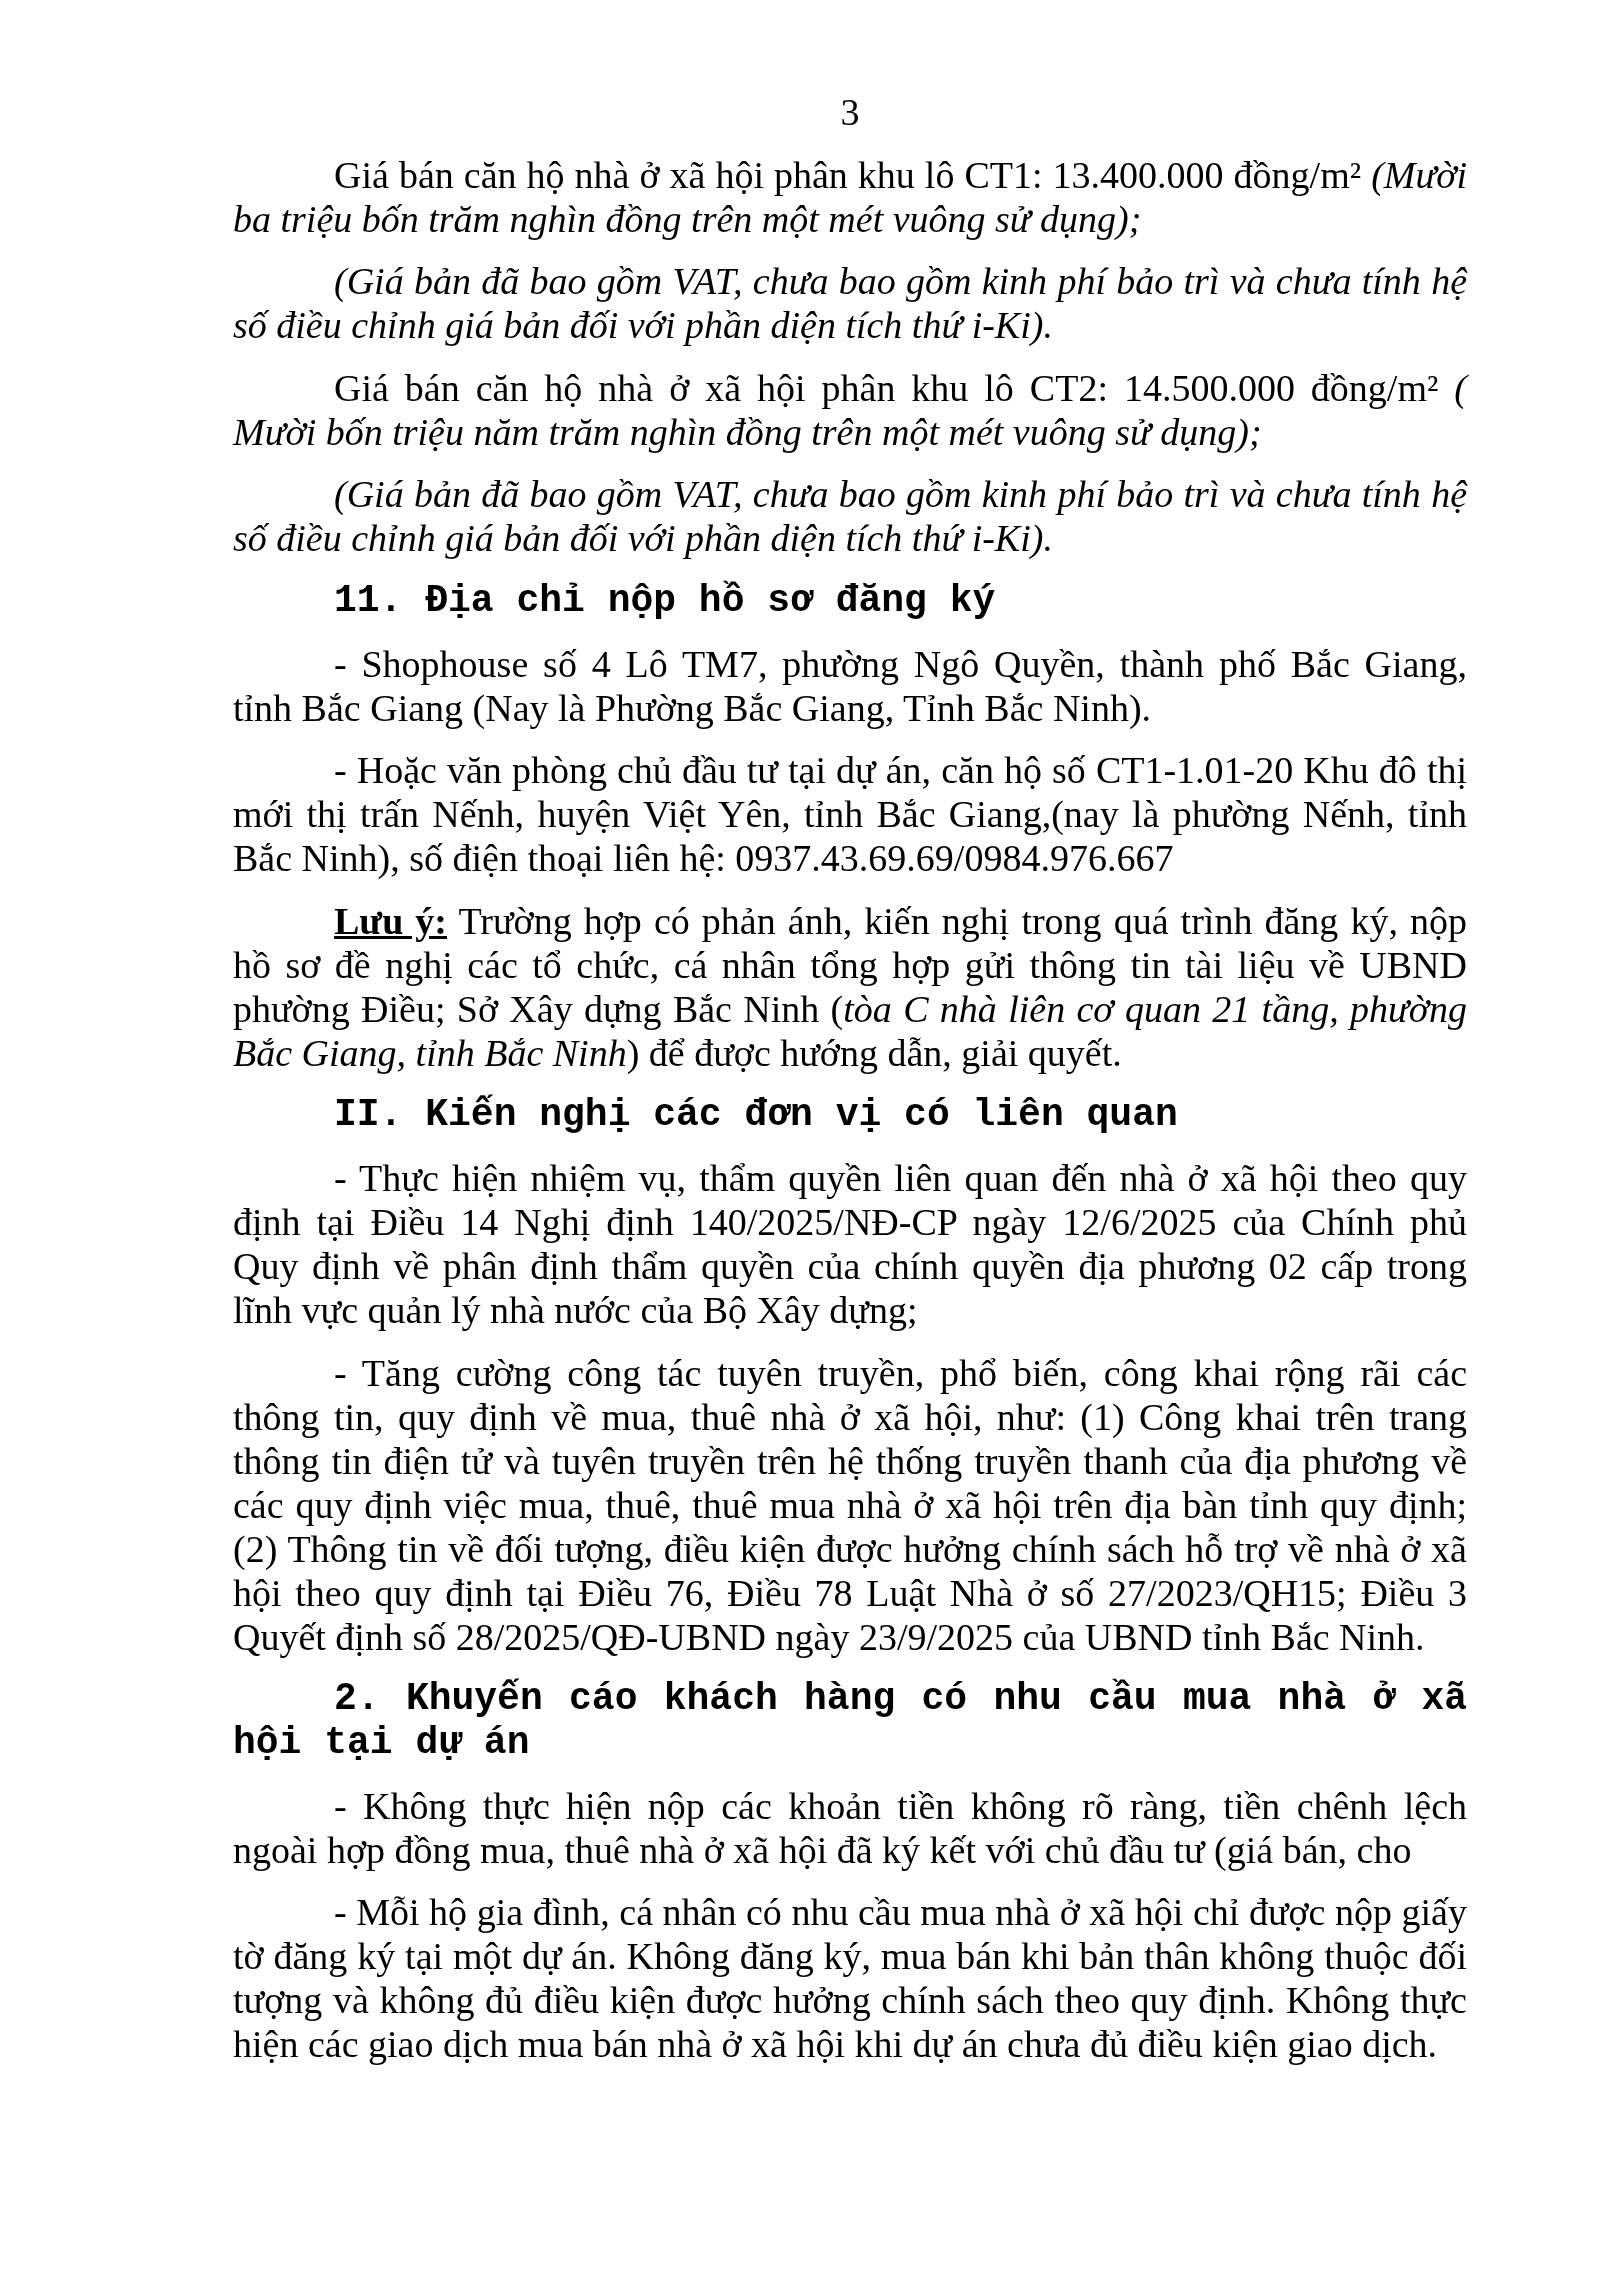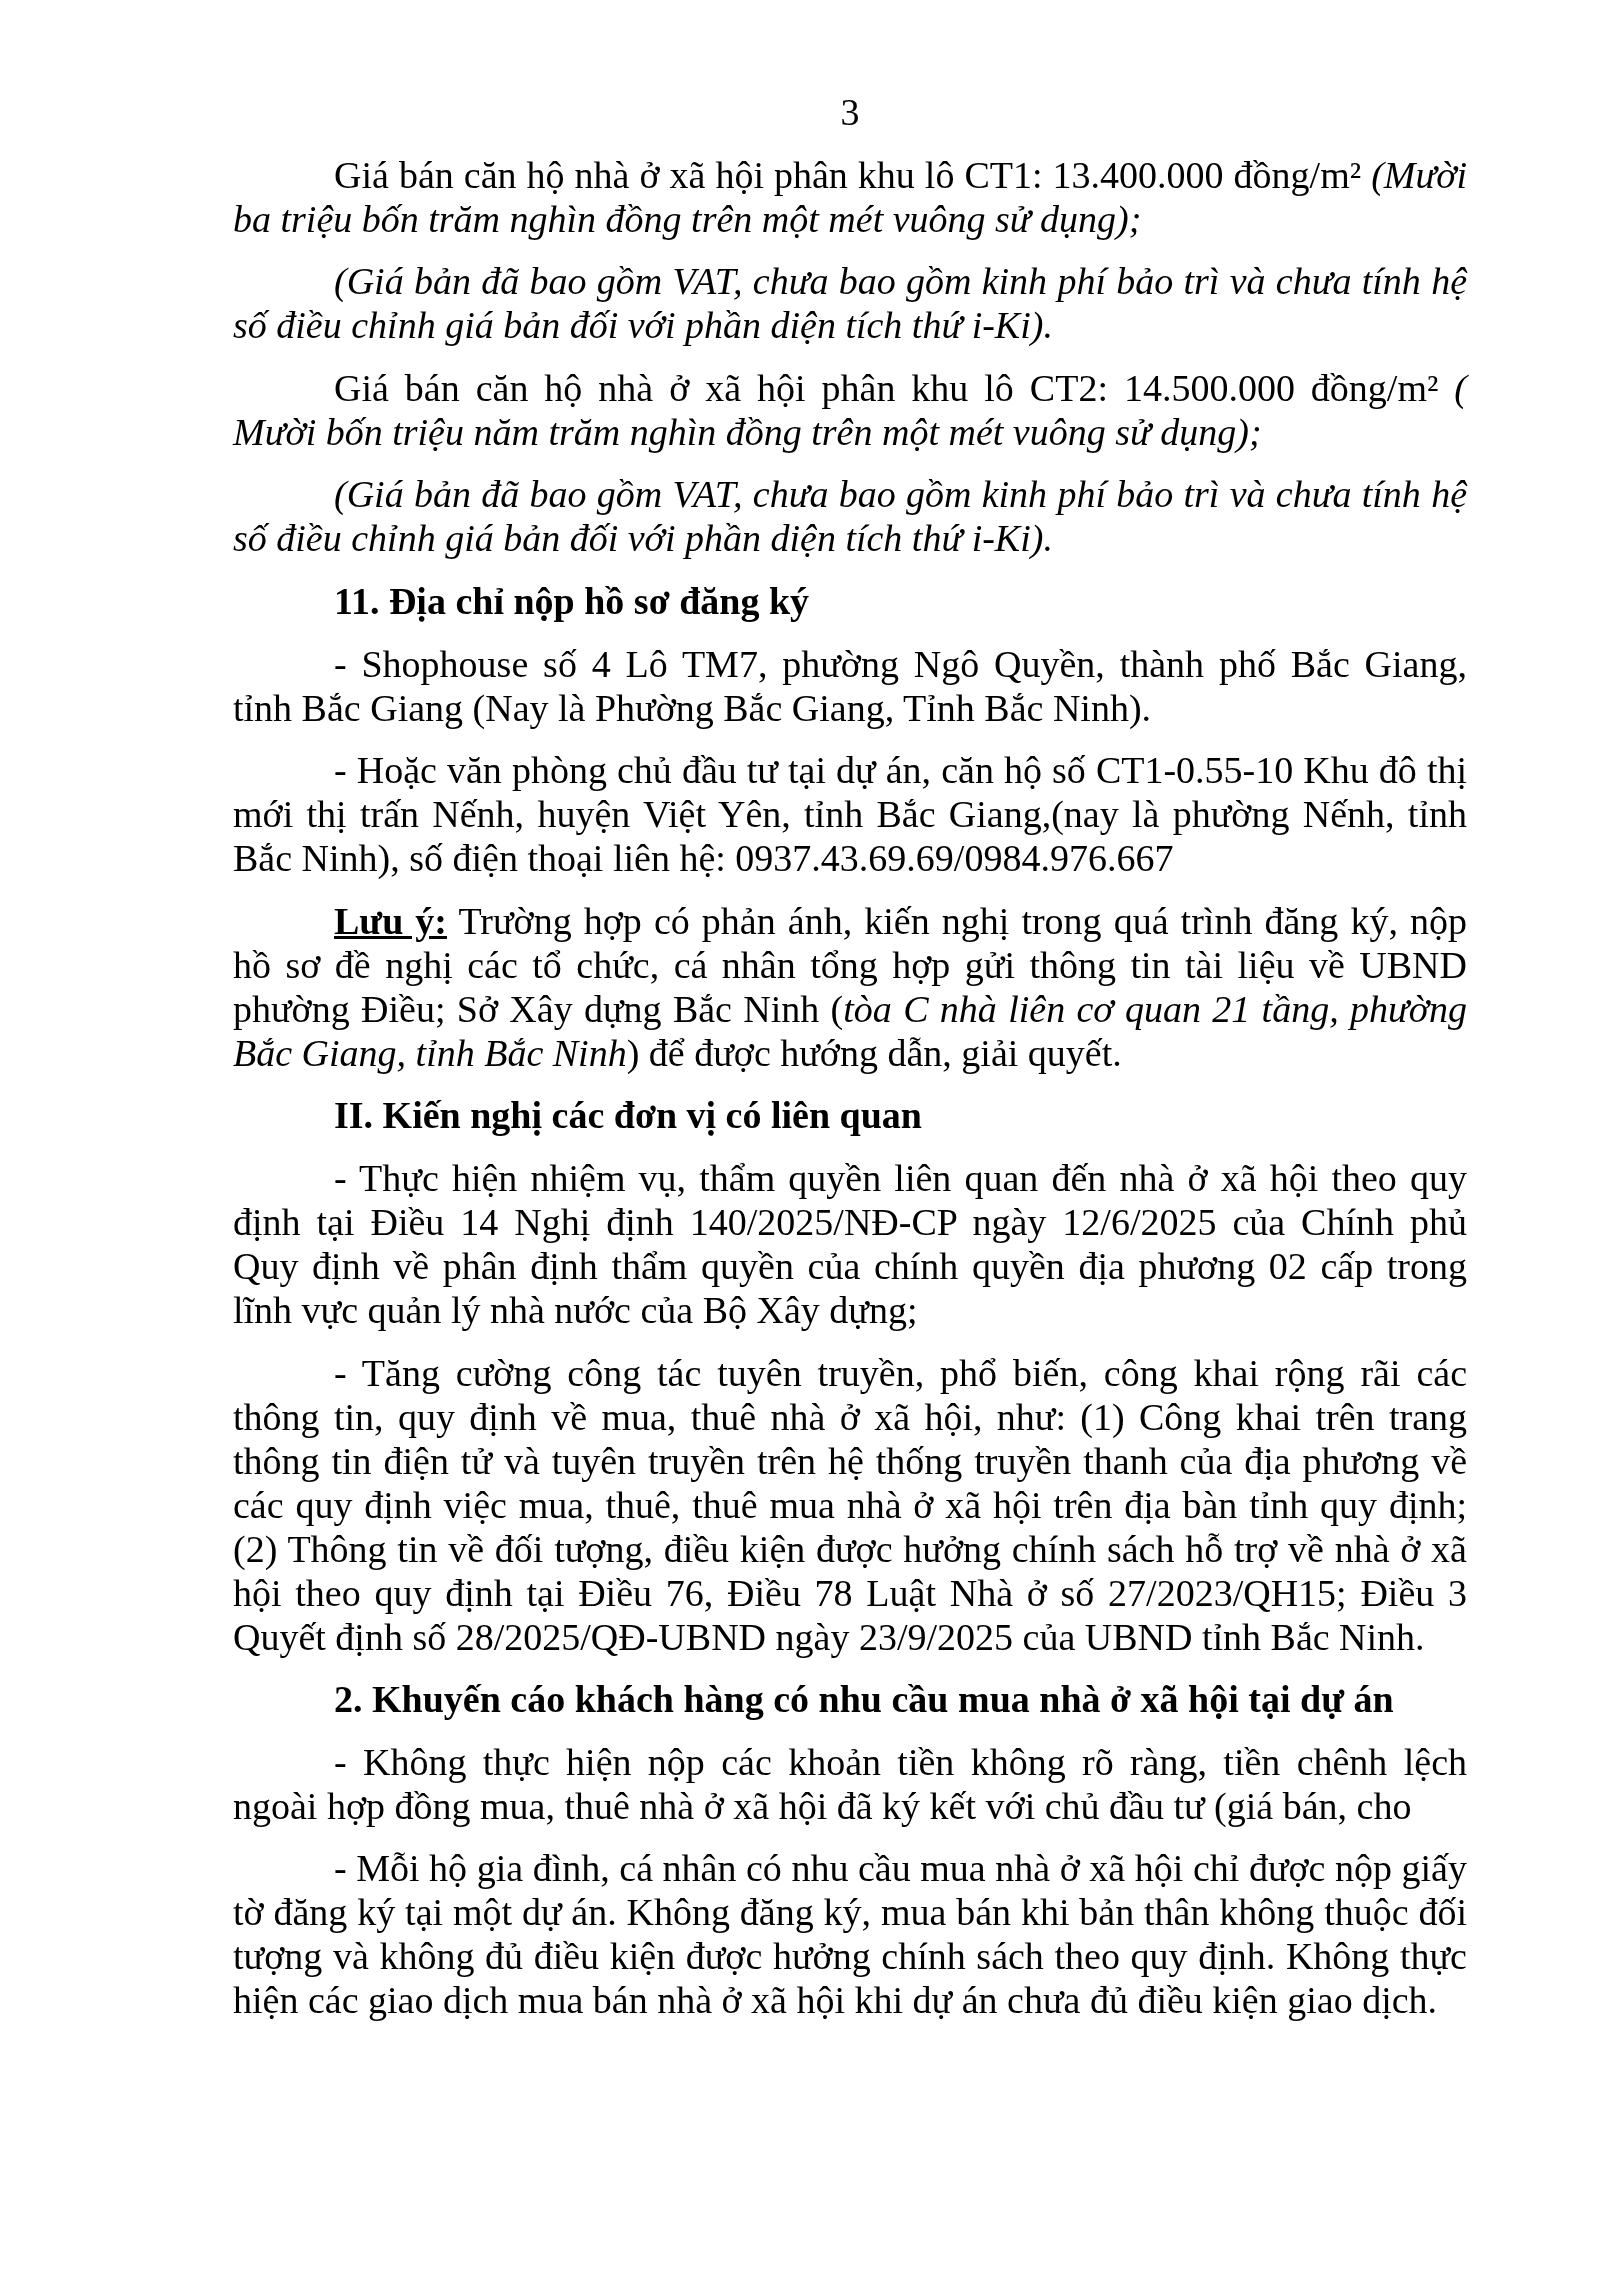--- a/index.html
+++ b/index.html
@@ -22,21 +22,21 @@
     overflow: hidden;
   }
   .page-number {
     text-align: center;
   }
   .para {
     margin: 18.6px 0 0 0;
     text-align: justify;
     text-indent: 101px;
   }
-  .b  { font-weight: bold; }
+  .b  { font-weight: bold; font-family: Liberation Mono, monospace; }
   .i  { font-style: italic; }
   .bu { font-weight: bold; text-decoration: underline; }
 </style>
 </head>
 <body>
 
 <div class="sheet">
 
   <div class="page-number">3</div>
 
@@ -45,21 +45,21 @@
   <p class="para i"><span>(Giá bản đã bao gồm VAT, chưa bao gồm kinh phí bảo trì và chưa tính hệ số điều chỉnh giá bản đối với phần diện tích thứ i-Ki).</span></p>
 
   <p class="para"><span>Giá bán căn hộ nhà ở xã hội phân khu lô CT2: 14.500.000 đồng/m² </span><span class="i">( Mười bốn triệu năm trăm nghìn đồng trên một mét vuông sử dụng);</span></p>
 
   <p class="para i"><span>(Giá bản đã bao gồm VAT, chưa bao gồm kinh phí bảo trì và chưa tính hệ số điều chỉnh giá bản đối với phần diện tích thứ i-Ki).</span></p>
 
   <p class="para b"><span>11. Địa chỉ nộp hồ sơ đăng ký</span></p>
 
   <p class="para"><span>- Shophouse số 4 Lô TM7, phường Ngô Quyền, thành phố Bắc Giang, tỉnh Bắc Giang (Nay là Phường Bắc Giang, Tỉnh Bắc Ninh).</span></p>
 
-  <p class="para"><span>- Hoặc văn phòng chủ đầu tư tại dự án, căn hộ số CT1-0.55-10 Khu đô thị mới thị trấn Nếnh, huyện Việt Yên, tỉnh Bắc Giang,(nay là phường Nếnh, tỉnh Bắc Ninh), số điện thoại liên hệ: 0937.43.69.69/0984.976.667</span></p>
+  <p class="para"><span>- Hoặc văn phòng chủ đầu tư tại dự án, căn hộ số CT1-1.01-20 Khu đô thị mới thị trấn Nếnh, huyện Việt Yên, tỉnh Bắc Giang,(nay là phường Nếnh, tỉnh Bắc Ninh), số điện thoại liên hệ: 0937.43.69.69/0984.976.667</span></p>
 
   <p class="para"><span class="bu">Lưu ý:</span><span> Trường hợp có phản ánh, kiến nghị trong quá trình đăng ký, nộp hồ sơ đề nghị các tổ chức, cá nhân tổng hợp gửi thông tin tài liệu về UBND phường Điều; Sở Xây dựng Bắc Ninh (</span><span class="i">tòa C nhà liên cơ quan 21 tầng, phường Bắc Giang, tỉnh Bắc Ninh</span><span>) để được hướng dẫn, giải quyết.</span></p>
 
   <p class="para b"><span>II. Kiến nghị các đơn vị có liên quan</span></p>
 
 
   <p class="para"><span>- Thực hiện nhiệm vụ, thẩm quyền liên quan đến nhà ở xã hội theo quy định tại Điều 14 Nghị định 140/2025/NĐ-CP ngày 12/6/2025 của Chính phủ Quy định về phân định thẩm quyền của chính quyền địa phương 02 cấp trong lĩnh vực quản lý nhà nước của Bộ Xây dựng;</span></p>
 
   <p class="para"><span>- Tăng cường công tác tuyên truyền, phổ biến, công khai rộng rãi các thông tin, quy định về mua, thuê nhà ở xã hội, như: (1) Công khai trên trang thông tin điện tử và tuyên truyền trên hệ thống truyền thanh của địa phương về các quy định việc mua, thuê, thuê mua nhà ở xã hội trên địa bàn tỉnh quy định; (2) Thông tin về đối tượng, điều kiện được hưởng chính sách hỗ trợ về nhà ở xã hội theo quy định tại Điều 76, Điều 78 Luật Nhà ở số 27/2023/QH15; Điều 3 Quyết định số 28/2025/QĐ-UBND ngày 23/9/2025 của UBND tỉnh Bắc Ninh.</span></p>
 

